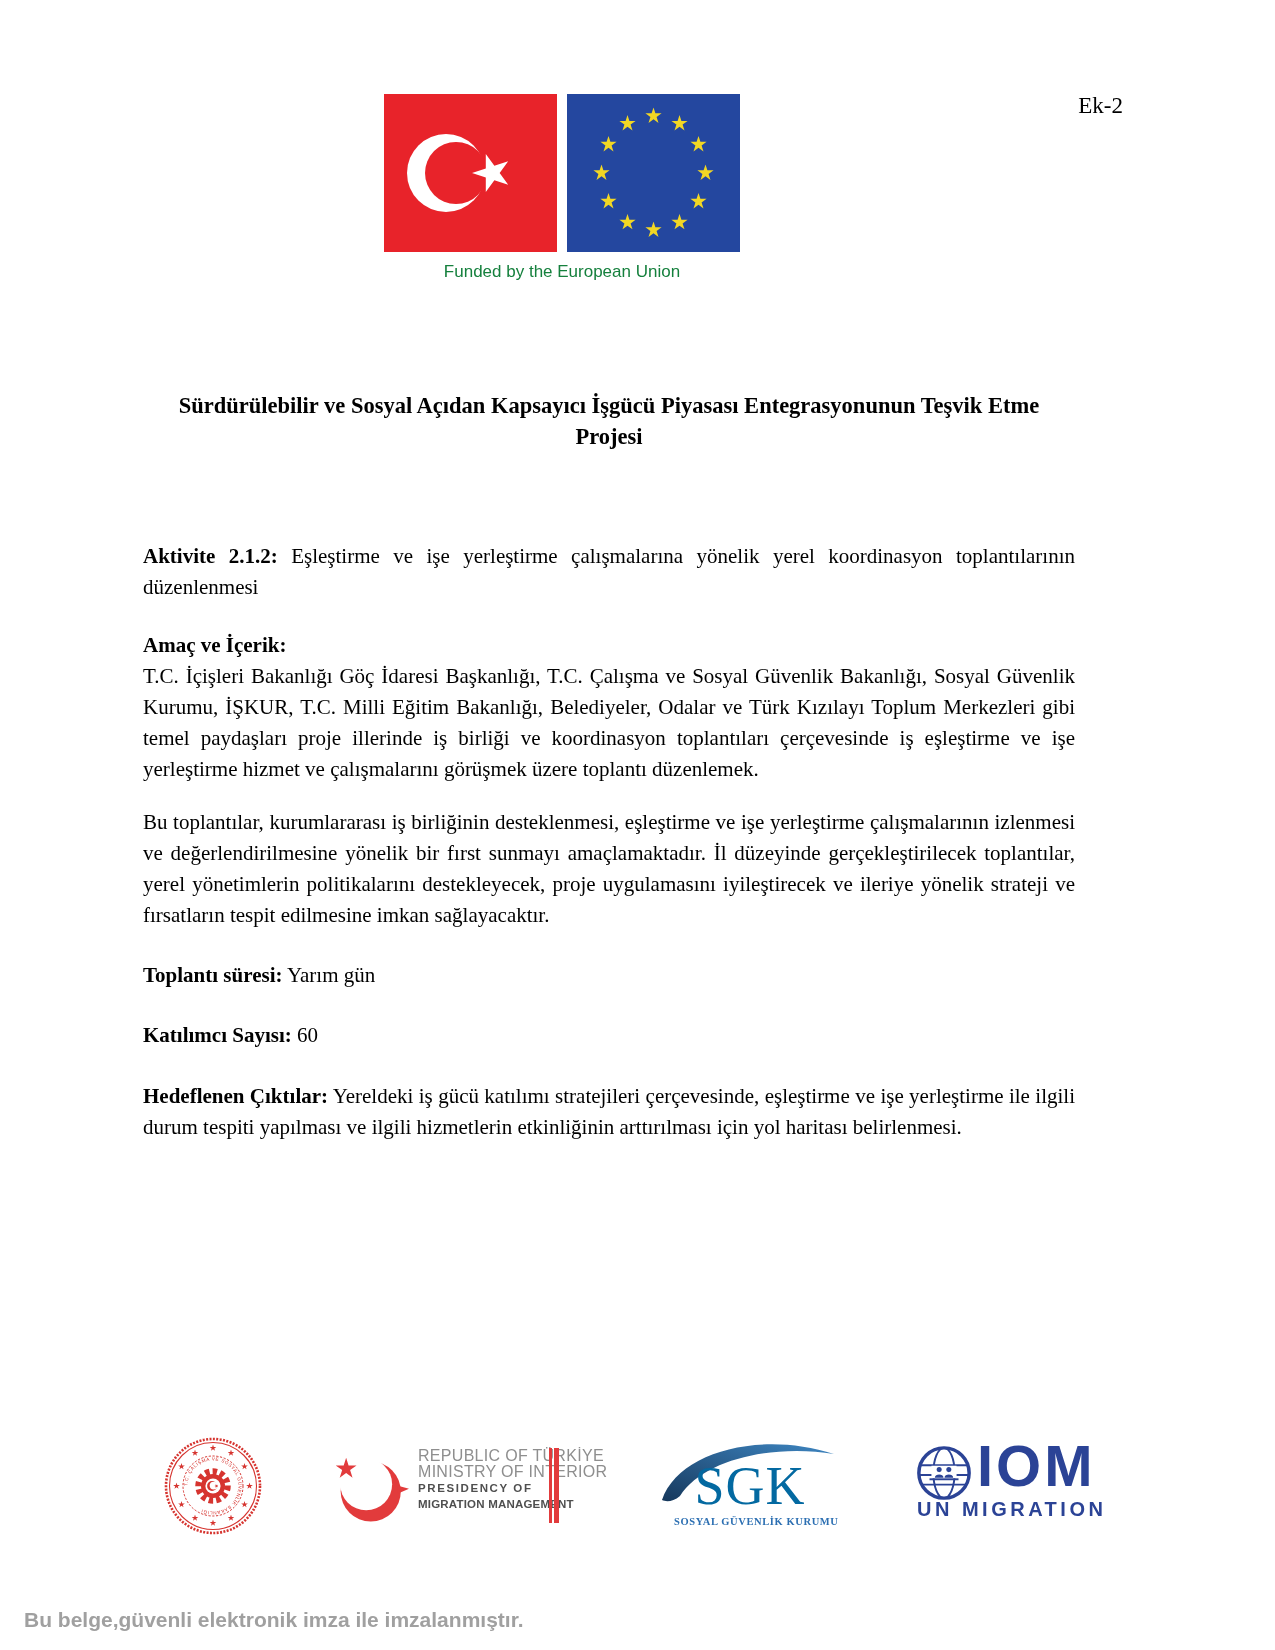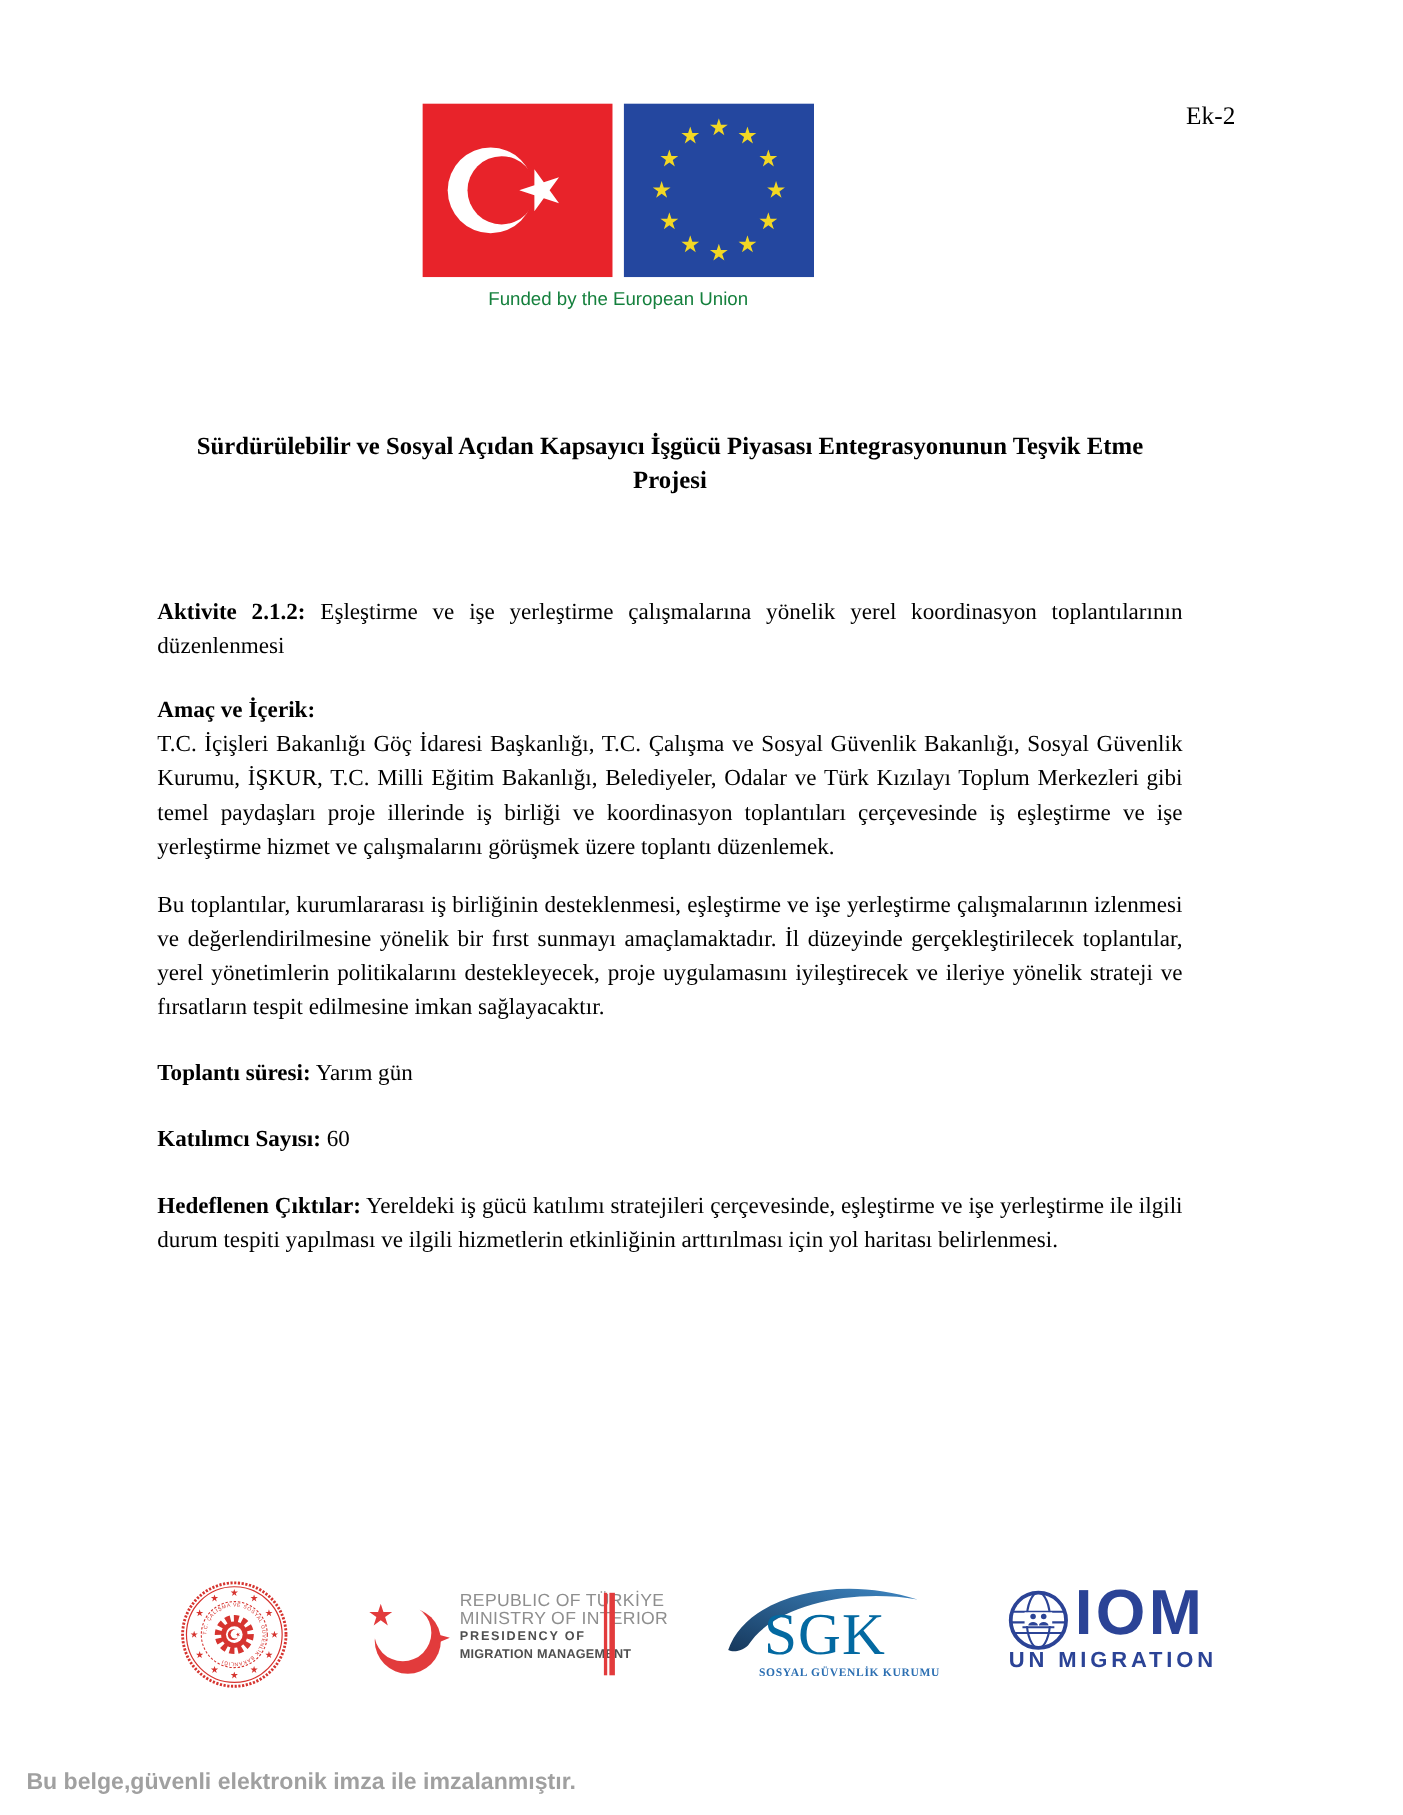--- a/index.html
+++ b/index.html
@@ -59,21 +59,21 @@
   .mig-bars .b2{left:5px;width:4.5px;}
   .sgk-logo{position:absolute;left:656px;top:1438px;width:185px;height:100px;}
   .sgk-swoosh{position:absolute;left:0;top:0;width:185px;height:100px;}
   .sgk-acronym{
     position:absolute;left:24px;top:17px;width:140px;text-align:center;
     font-family:"Liberation Serif", serif;font-size:54px;color:#0369a1;letter-spacing:1px;
   }
   .sgk-name{
     position:absolute;left:18px;top:78px;width:152px;text-align:center;
     font-family:"Liberation Serif", serif;font-weight:bold;font-size:10.5px;
-    color:#2C6FB2;letter-spacing:.6px;white-space:nowrap;margin-left:16px;
+    color:#2C6FB2;letter-spacing:.6px;white-space:nowrap;
   }
   .iom-logo{position:absolute;left:915px;top:1440px;width:200px;height:85px;font-family:"Liberation Sans", sans-serif;}
   .iom-globe{position:absolute;left:0;top:4px;width:58px;height:58px;}
   .iom-acronym{
     position:absolute;left:62px;top:-8px;font-size:58px;font-weight:bold;
     color:#2B4396;letter-spacing:3px;
   }
   .iom-name{
     position:absolute;left:2px;top:58px;font-size:20px;font-weight:bold;
     color:#2B4396;letter-spacing:3.5px;white-space:nowrap;

